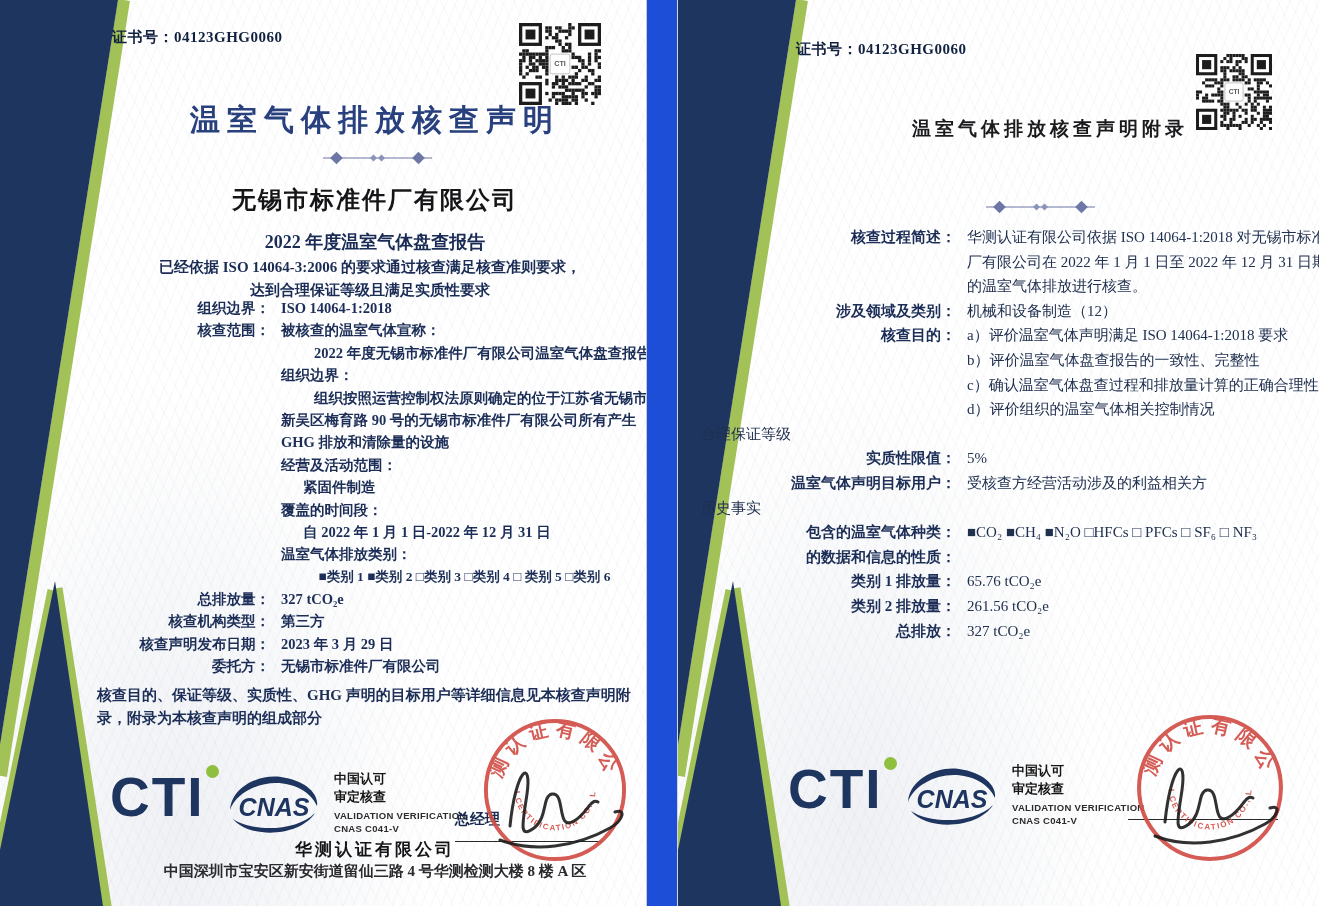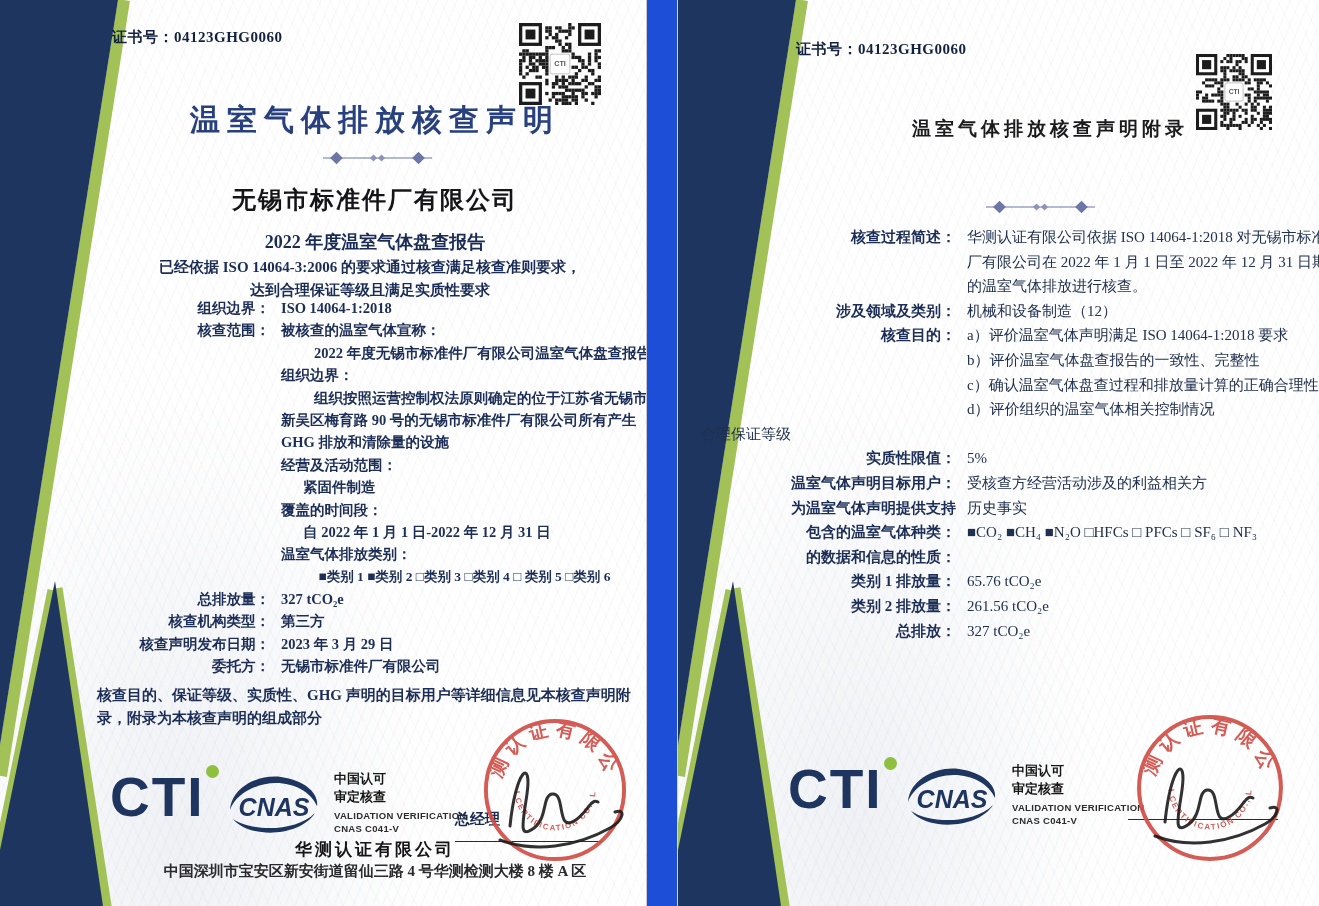--- a/index.html
+++ b/index.html
@@ -667,21 +667,20 @@
         </div>
       <div class="row">
           <span class="lbl">实质性限值：</span>
           <span class="val">5%</span>
         </div>
       <div class="row">
           <span class="lbl">温室气体声明目标用户：</span>
           <span class="val">受核查方经营活动涉及的利益相关方</span>
         </div>
       <div class="row">
-          <span class="lbl">为温室气体声明提供支持</span>
           <span class="val">历史事实</span>
         </div>
       <div class="row">
           <span class="lbl">包含的温室气体种类：</span>
           <span class="val">■CO₂ ■CH₄ ■N₂O □HFCs □ PFCs □ SF₆ □ NF₃</span>
         </div>
       <div class="row">
           <span class="lbl">的数据和信息的性质：</span>
           <span class="val"></span>
         </div>

